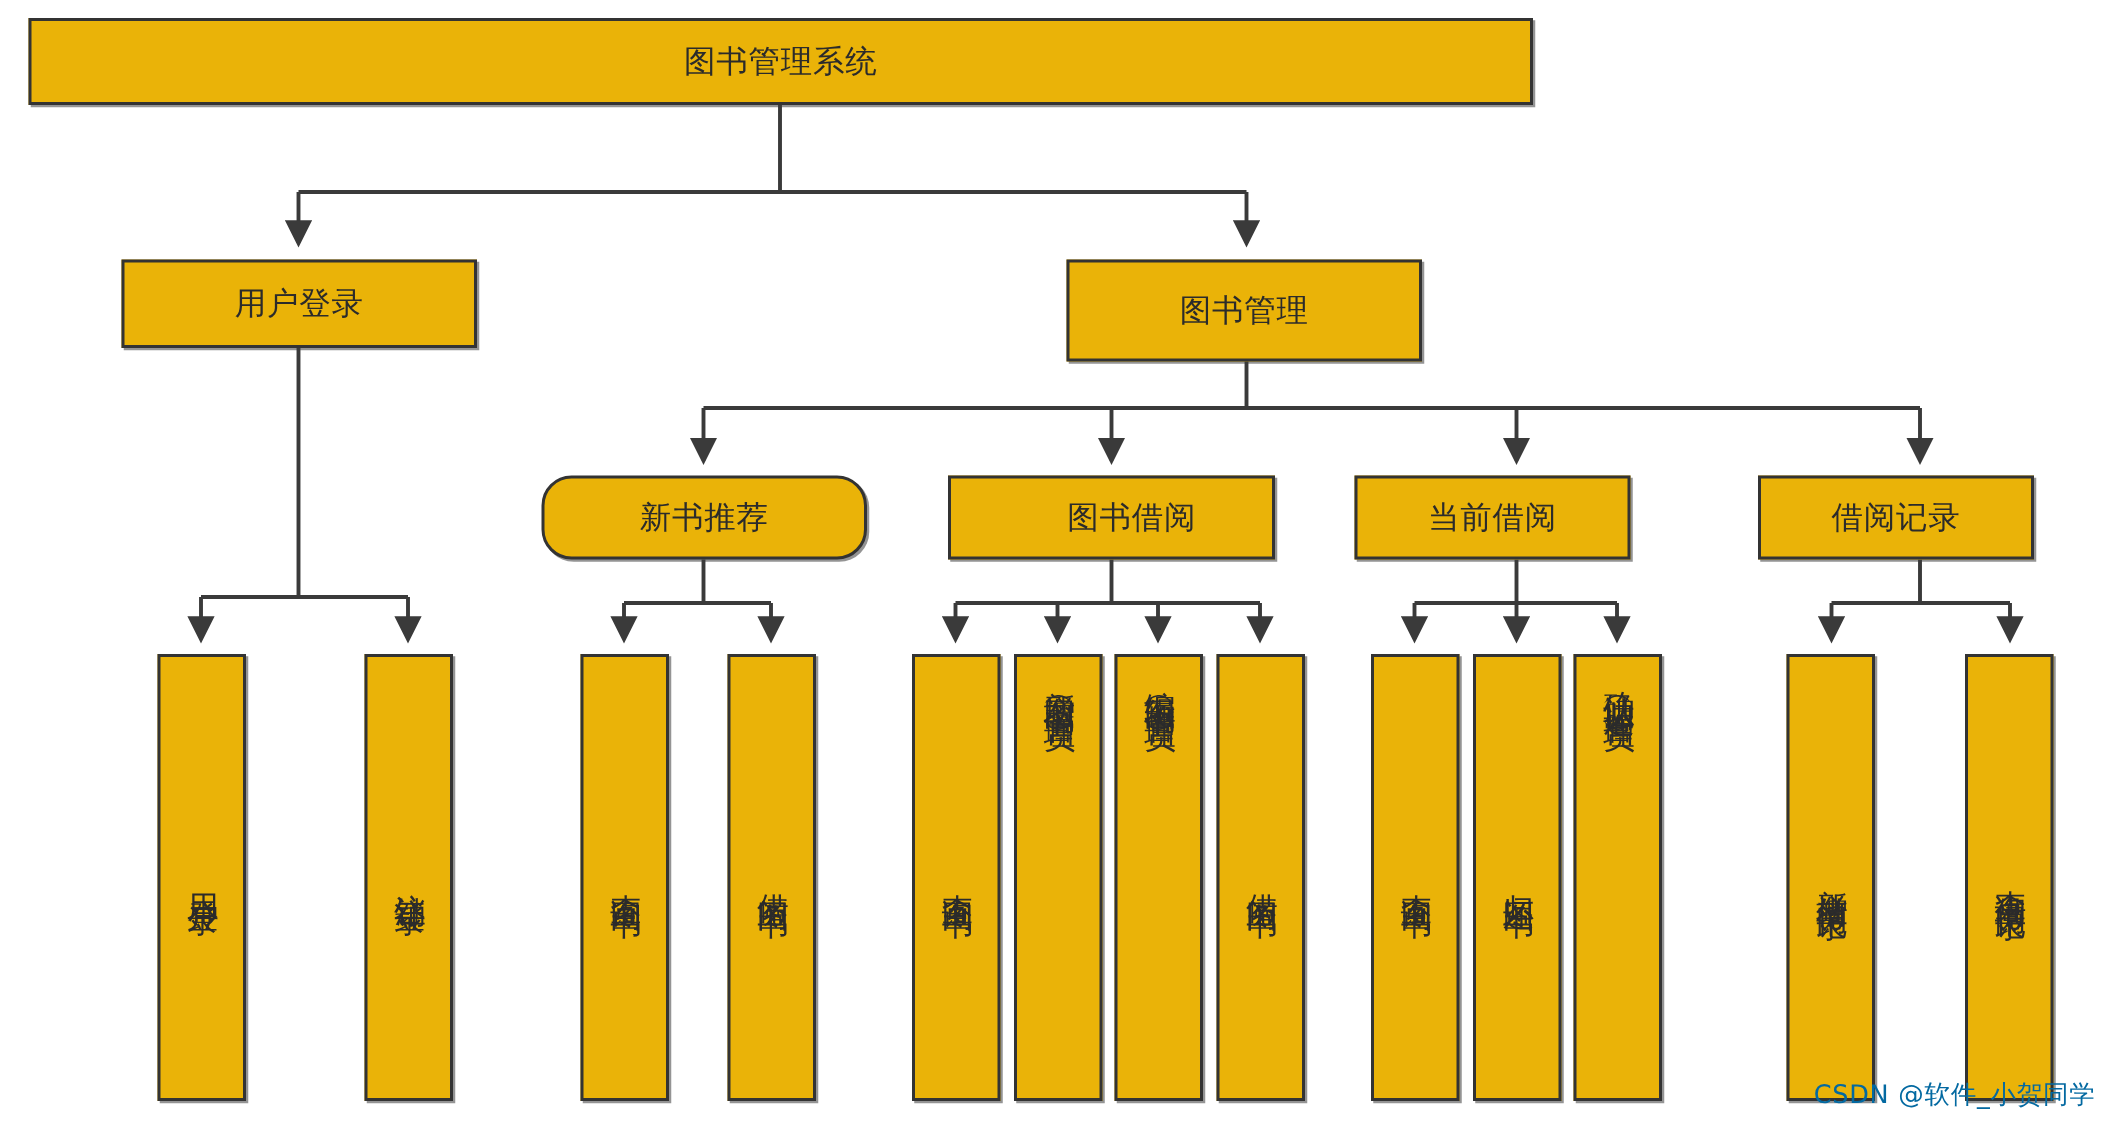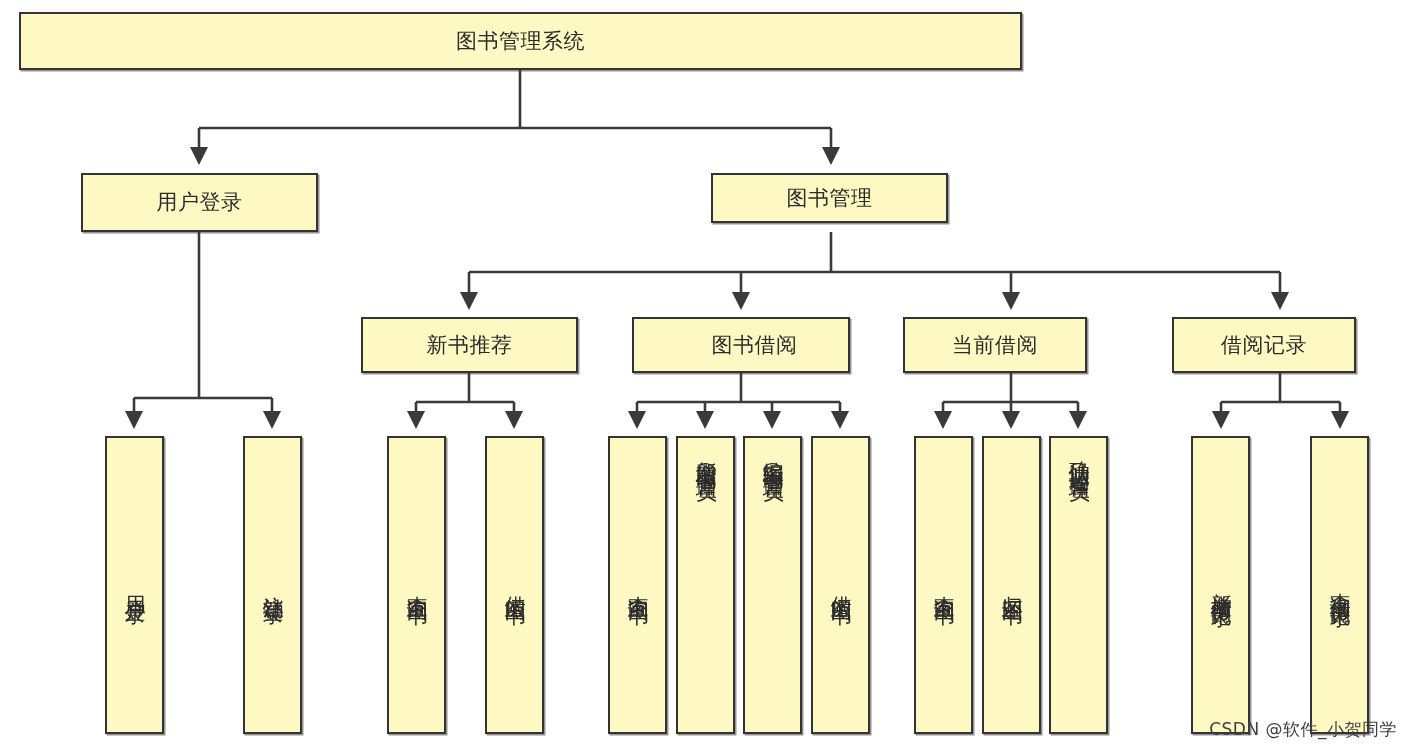--- a/index.html
+++ b/index.html
@@ -21,21 +21,21 @@
     position: absolute;
     left: 0;
     top: 0;
     width: 1405px;
     height: 747px;
     pointer-events: none;
   }
   .node {
     position: absolute;
     box-sizing: border-box;
-    background: #fef9c3;
+    background: #eab308;
     border: 2px solid #333333;
     box-shadow: 1.5px 1.5px 0 rgba(60,60,60,0.55);
     display: flex;
     align-items: center;
     justify-content: center;
     color: #2b2b2b;
   }
   .node .label {
     font-size: 21px;
     line-height: 1.15;
@@ -57,21 +57,21 @@
   }
   .node.vertical.centered {
     align-items: center;
     padding-top: 0;
   }
   .watermark {
     position: absolute;
     right: 8px;
     bottom: 6px;
     font-size: 17px;
-    color: #404040;
+    color: #0369a1;
     letter-spacing: 0.5px;
     white-space: nowrap;
   }
 </style>
 </head>
 <body>
 
 <div id="canvas">
 
   <svg class="connectors" viewBox="0 0 1405 747">
@@ -124,25 +124,25 @@
     </g>
   </svg>
 
   <div class="node" style="left:19px; top:12px; width:1003px; height:58px;">
     <span class="label">图书管理系统</span>
   </div>
 
   <div class="node" style="left:81px; top:173px; width:237px; height:59px;">
     <span class="label">用户登录</span>
   </div>
-  <div class="node" style="left:711px; top:173px; width:237px; height:50px;">
+  <div class="node" style="left:711px; top:173px; width:237px; height:68px;">
     <span class="label">图书管理</span>
   </div>
 
-  <div class="node" style="left:361px; top:317px; width:217px; height:56px;">
+  <div class="node" style="left:361px; top:317px; width:217px; height:56px;border-radius:20px;">
     <span class="label">新书推荐</span>
   </div>
   <div class="node" style="left:632px; top:317px; width:218px; height:56px;padding-left:27px;">
     <span class="label">图书借阅</span>
   </div>
   <div class="node" style="left:903px; top:317px; width:184px; height:56px;">
     <span class="label">当前借阅</span>
   </div>
   <div class="node" style="left:1172px; top:317px; width:184px; height:56px;">
     <span class="label">借阅记录</span>

